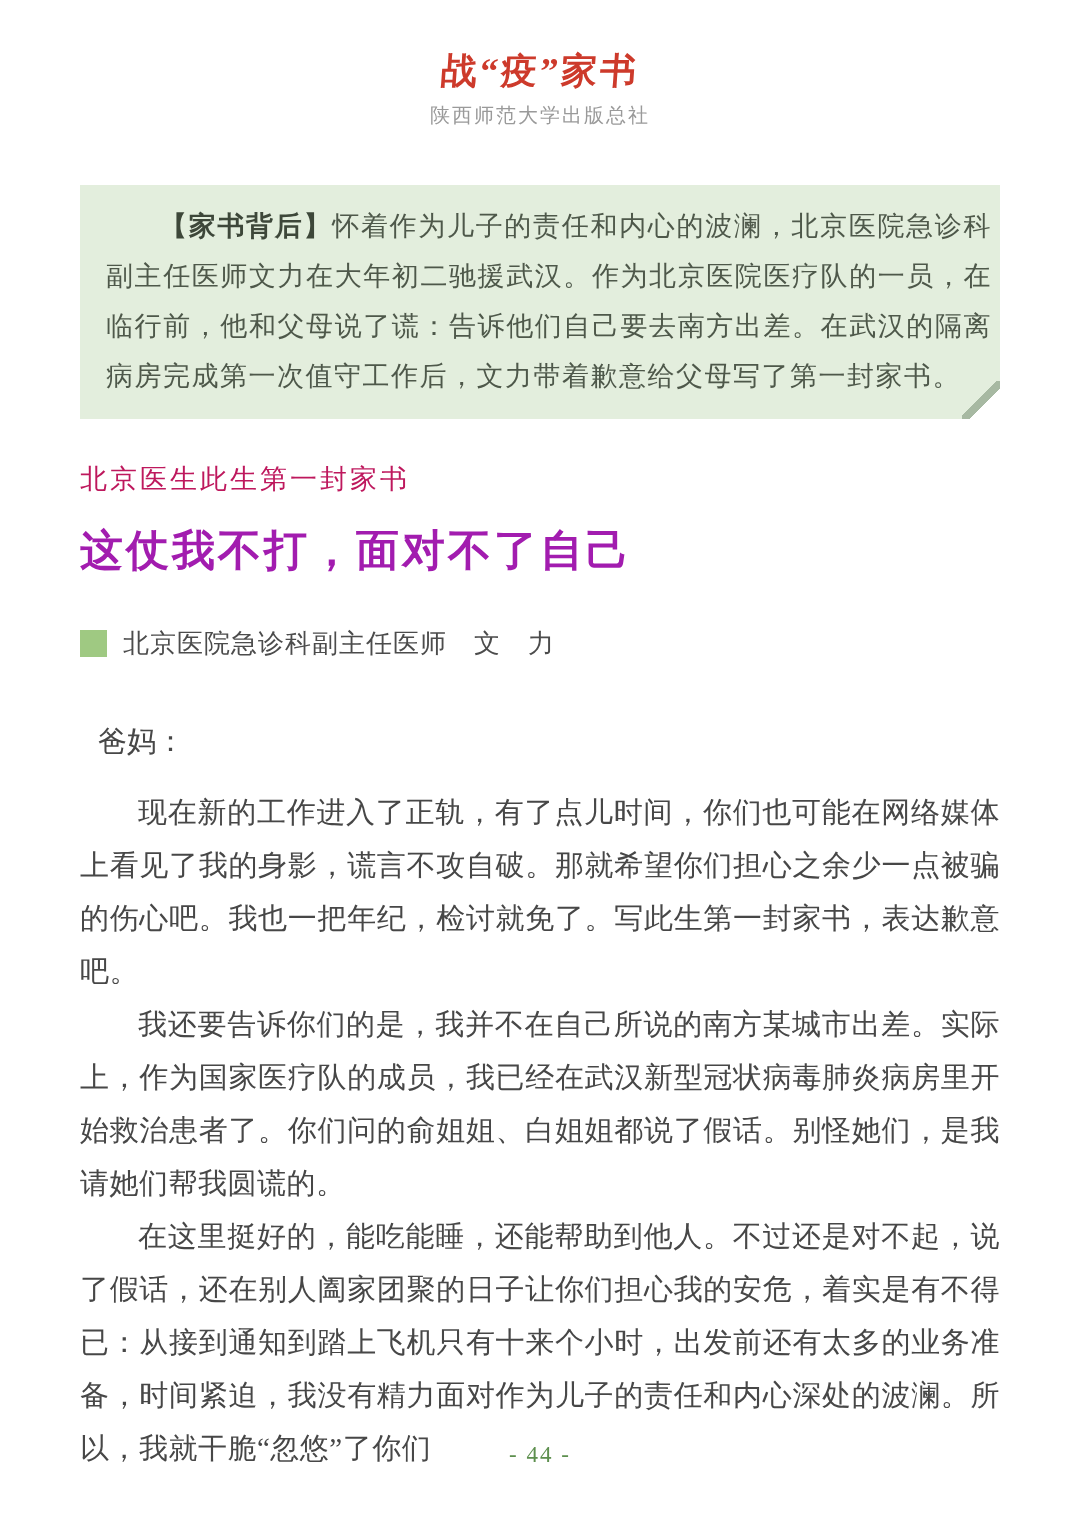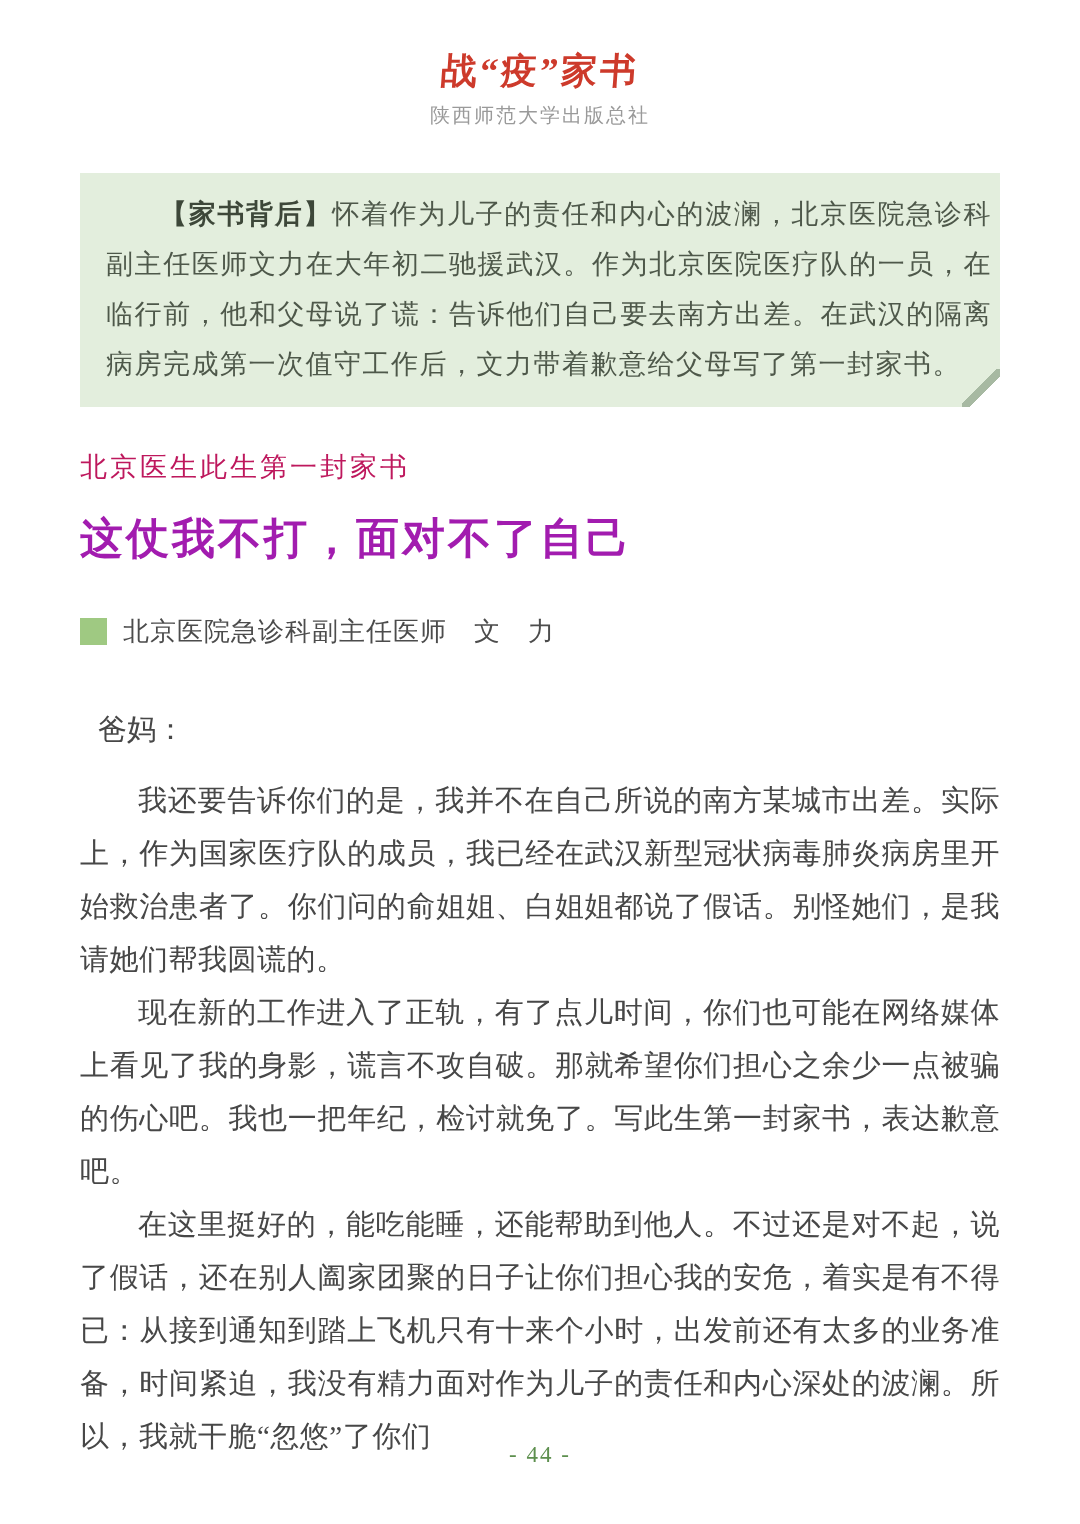--- a/index.html
+++ b/index.html
@@ -29,21 +29,21 @@
   .publisher{
     margin-top:10px;
     font-family:"Liberation Sans","DejaVu Sans",sans-serif;
     font-size:20px;
     color:#9a9a9a;
     letter-spacing:2px;
   }
   
   .bg-box{
     position:relative;
-    margin-top:44px;
+    margin-top:56px;
     background:#e3eedd;
     padding:16px 8px 18px 26px;
     box-sizing:border-box;
   }
   .bg-box p{
     margin:0;
     text-indent:2em;
     text-align:justify;
     font-size:27px;
     line-height:50px;
@@ -142,22 +142,22 @@
   <h1 class="title">这仗我不打，面对不了自己</h1>
 
   <div class="byline">
     <span class="byline-square"></span>
     <span>北京医院急诊科副主任医师　文　力</span>
   </div>
 
   <div class="letter">
     <p class="salutation">爸妈：</p>
     <div>
+        <p class="body-par">现在新的工作进入了正轨，有了点儿时间，你们也可能在网络媒体上看见了我的身影，谎言不攻自破。那就希望你们担心之余少一点被骗的伤心吧。我也一把年纪，检讨就免了。写此生第一封家书，表达歉意吧。</p>
         <p class="body-par">我还要告诉你们的是，我并不在自己所说的南方某城市出差。实际上，作为国家医疗队的成员，我已经在武汉新型冠状病毒肺炎病房里开始救治患者了。你们问的俞姐姐、白姐姐都说了假话。别怪她们，是我请她们帮我圆谎的。</p>
-        <p class="body-par">现在新的工作进入了正轨，有了点儿时间，你们也可能在网络媒体上看见了我的身影，谎言不攻自破。那就希望你们担心之余少一点被骗的伤心吧。我也一把年纪，检讨就免了。写此生第一封家书，表达歉意吧。</p>
         <p class="body-par">在这里挺好的，能吃能睡，还能帮助到他人。不过还是对不起，说了假话，还在别人阖家团聚的日子让你们担心我的安危，着实是有不得已：从接到通知到踏上飞机只有十来个小时，出发前还有太多的业务准备，时间紧迫，我没有精力面对作为儿子的责任和内心深处的波澜。所以，我就干脆“忽悠”了你们</p>
       </div>
   </div>
 
   <footer class="footer">
     <span class="page-num">- 44 -</span>
   </footer>
 
 </div>
 

